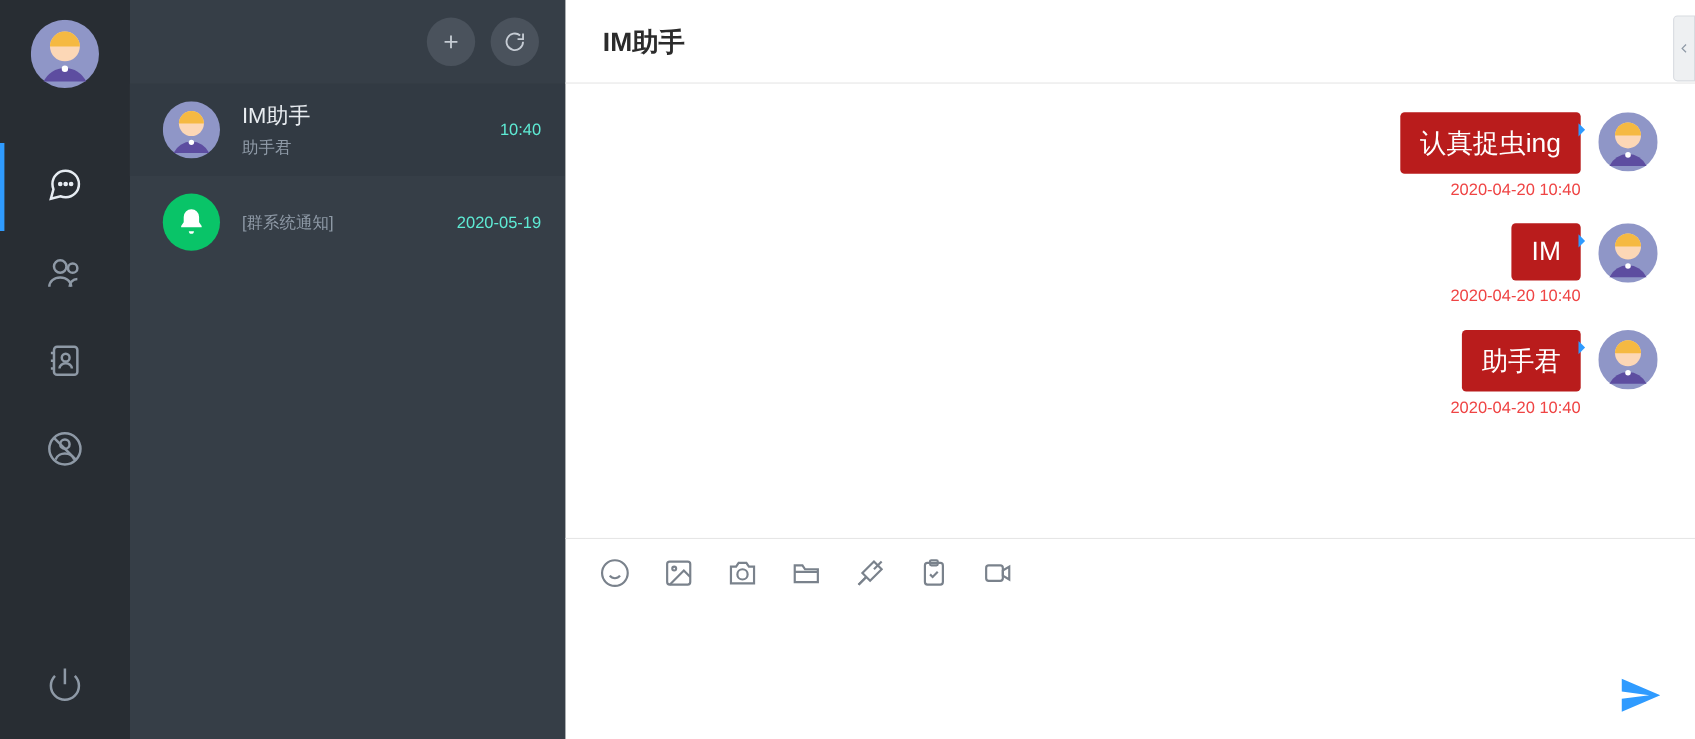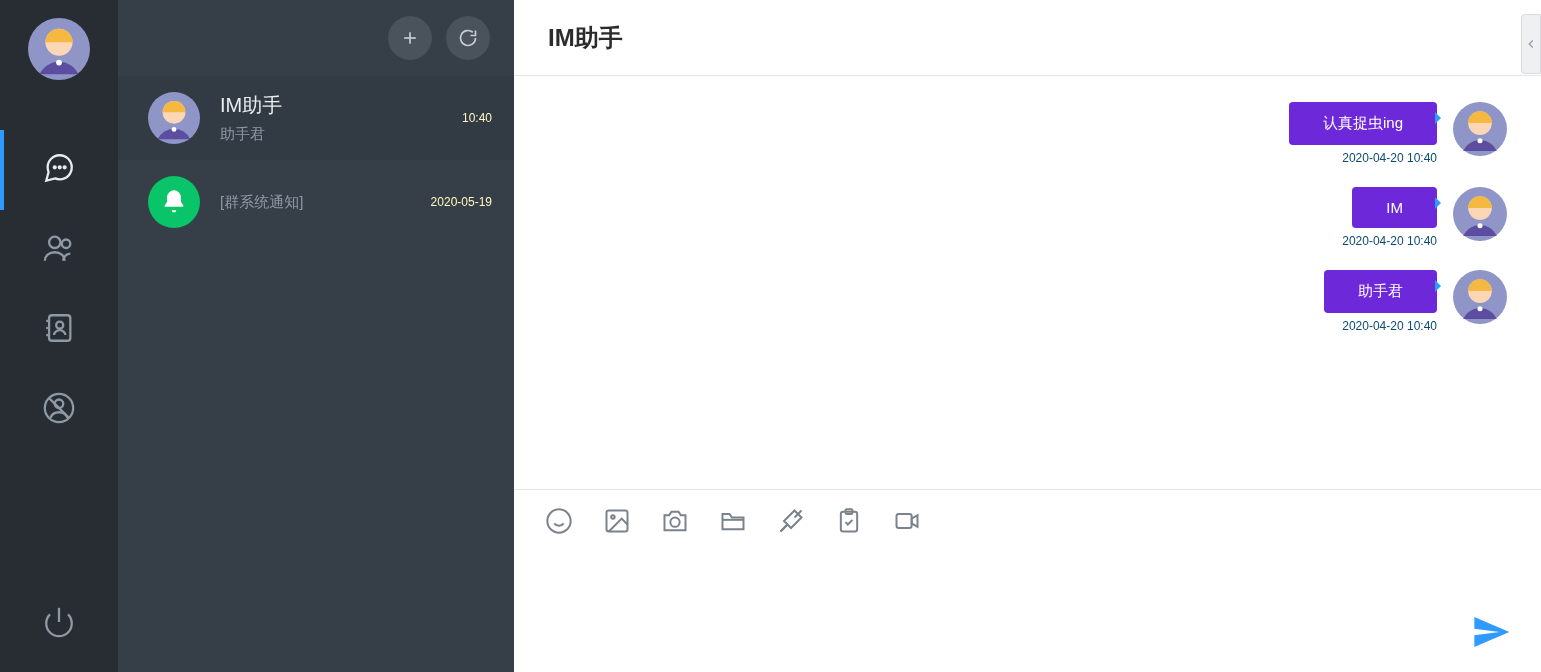--- a/index.html
+++ b/index.html
@@ -19,39 +19,39 @@
     .conv-list { width:396px; background:#363e47; display:flex; flex-direction:column; }
     .conv-head { height:76px; display:flex; align-items:center; justify-content:flex-end; padding-right:24px; gap:14px; }
     .round-btn { width:44px; height:44px; border-radius:50%; background:#4a525c; display:flex; align-items:center; justify-content:center; cursor:pointer; color:#c6ccd4; }
     .round-btn svg { width:20px; height:20px; stroke:currentColor; fill:none; stroke-width:2; }
     .conv-item { display:flex; align-items:center; padding:16px 22px 16px 30px; cursor:pointer; position:relative; }
     .conv-item.active { background:#323a43; }
     .conv-item .avatar { width:52px; height:52px; border-radius:50%; flex-shrink:0; margin-right:20px; }
     .conv-item .meta { flex:1; min-width:0; }
     .conv-item .name { color:#e9edf1; font-size:20px; font-weight:500; margin-bottom:6px; white-space:nowrap; overflow:hidden; text-overflow:ellipsis; }
     .conv-item .preview { color:#8e99a6; font-size:15px; white-space:nowrap; overflow:hidden; text-overflow:ellipsis; }
-    .conv-item .time { color:#fef9c3; font-size:12px; margin-left:8px; white-space:nowrap; }
+    .conv-item .time { color:#5eead4; font-size:15px; margin-left:8px; white-space:nowrap; }
 
     
     .bell-avatar { width:52px; height:52px; border-radius:50%; background:#09c468; display:flex; align-items:center; justify-content:center; flex-shrink:0; margin-right:20px; }
     .bell-avatar svg { width:28px; height:28px; fill:#fff; }
 
     
     .chat { flex:1; display:flex; flex-direction:column; background:#fff; position:relative; }
     .chat-head { height:76px; display:flex; align-items:center; padding:0 34px; font-size:24px; font-weight:700; color:#2b2b2b; border-bottom:1px solid #e6e6e6; }
     .chat-head .collapse { margin-left:auto; width:20px; height:60px; background:#eef0f2; border:1px solid #d8dbe0; border-radius:4px 0 0 4px; display:flex; align-items:center; justify-content:center; cursor:pointer; position:absolute; right:0; top:14px; }
     .chat-head .collapse svg { width:14px; height:14px; stroke:#8e99a6; fill:none; stroke-width:2; }
 
     .chat-body { flex:1; overflow:auto; padding:26px 34px 10px 34px; }
     .msg-row { display:flex; margin-bottom:22px; align-items:flex-start; }
     .msg-row.mine { justify-content:flex-end; }
     .msg-wrap { display:flex; flex-direction:column; align-items:flex-end; margin-right:16px; }
-    .bubble { background:#6d28d9; color:#fff; font-size:15px; padding:12px 34px; border-radius:4px; position:relative; max-width:540px; word-break:break-word; }
+    .bubble { background:#b91c1c; color:#fff; font-size:24px; padding:12px 18px; border-radius:4px; position:relative; max-width:540px; word-break:break-word; }
     .bubble::after { content:""; position:absolute; right:-10px; top:10px; border:6px solid transparent; border-left-color:#2f9bff; }
-    .msg-time { color:#0c4a6e; font-size:12px; margin-top:6px; }
+    .msg-time { color:#ef4444; font-size:15px; margin-top:6px; }
     .msg-row .avatar { width:54px; height:54px; border-radius:50%; flex-shrink:0; }
 
     
     .composer { border-top:1px solid #e6e6e6; display:flex; flex-direction:column; }
     .toolbar { display:flex; align-items:center; gap:28px; padding:16px 30px; color:#7a828c; }
     .toolbar .tb-ic { width:30px; height:30px; display:flex; align-items:center; justify-content:center; cursor:pointer; }
     .toolbar .tb-ic svg { width:28px; height:28px; stroke:#7a828c; fill:none; stroke-width:1.7; }
     .input-area { flex:1; min-height:120px; padding:4px 30px 20px 30px; position:relative; }
     .input-area textarea { width:100%; height:100%; border:none; resize:none; outline:none; font-size:16px; color:#333; }
     .send-btn { position:absolute; right:30px; bottom:20px; width:40px; height:40px; cursor:pointer; color:#2f9bff; }

